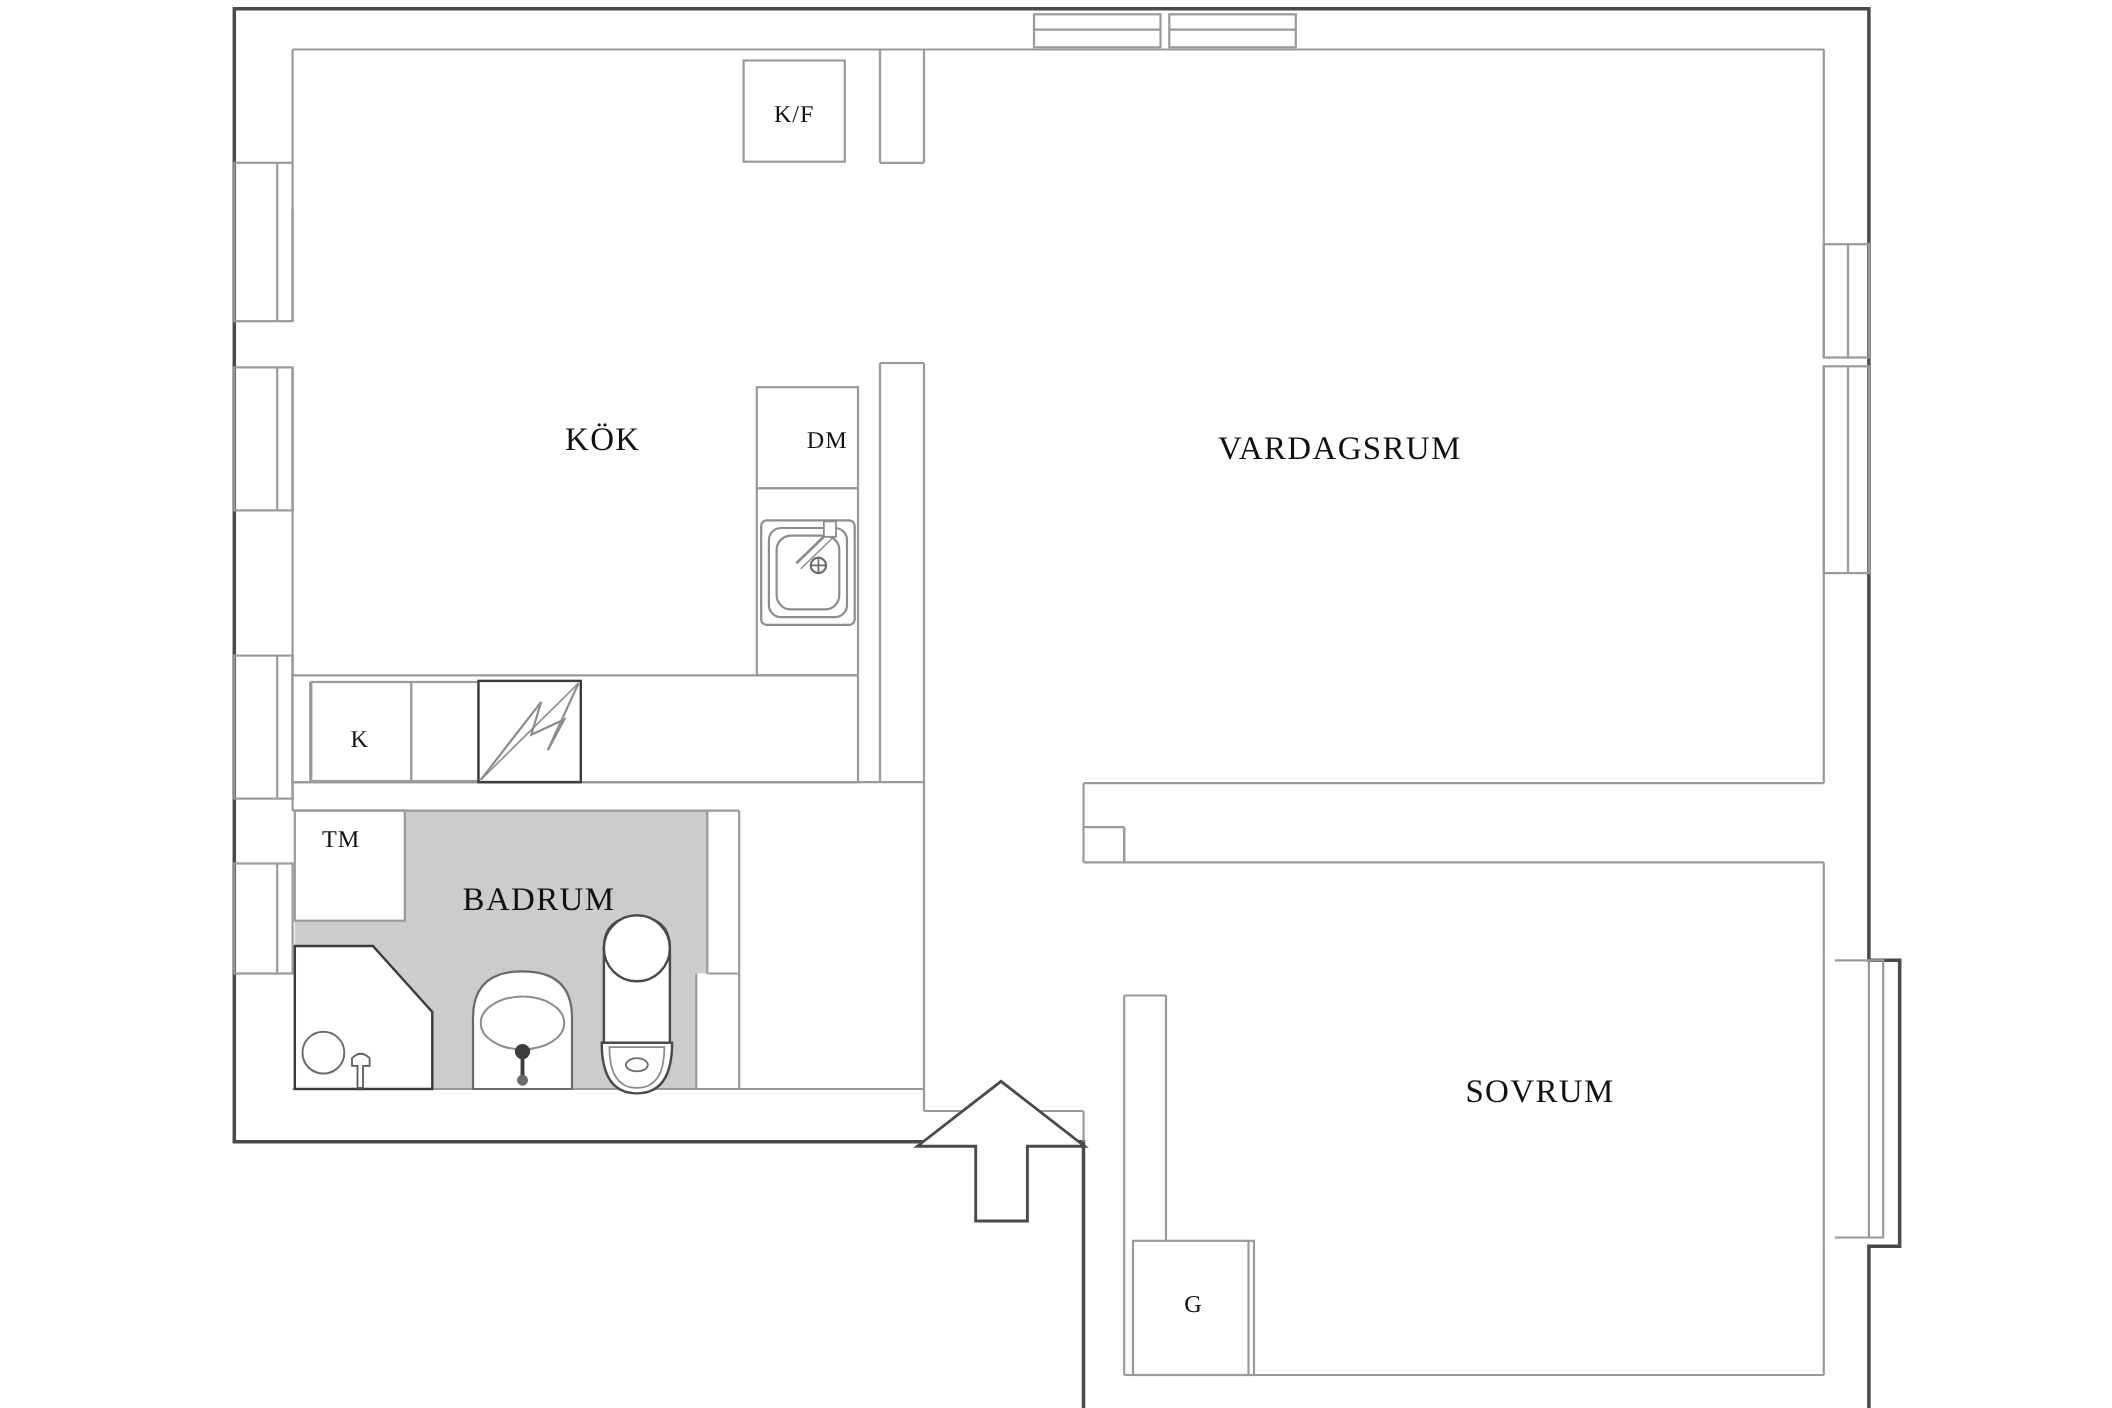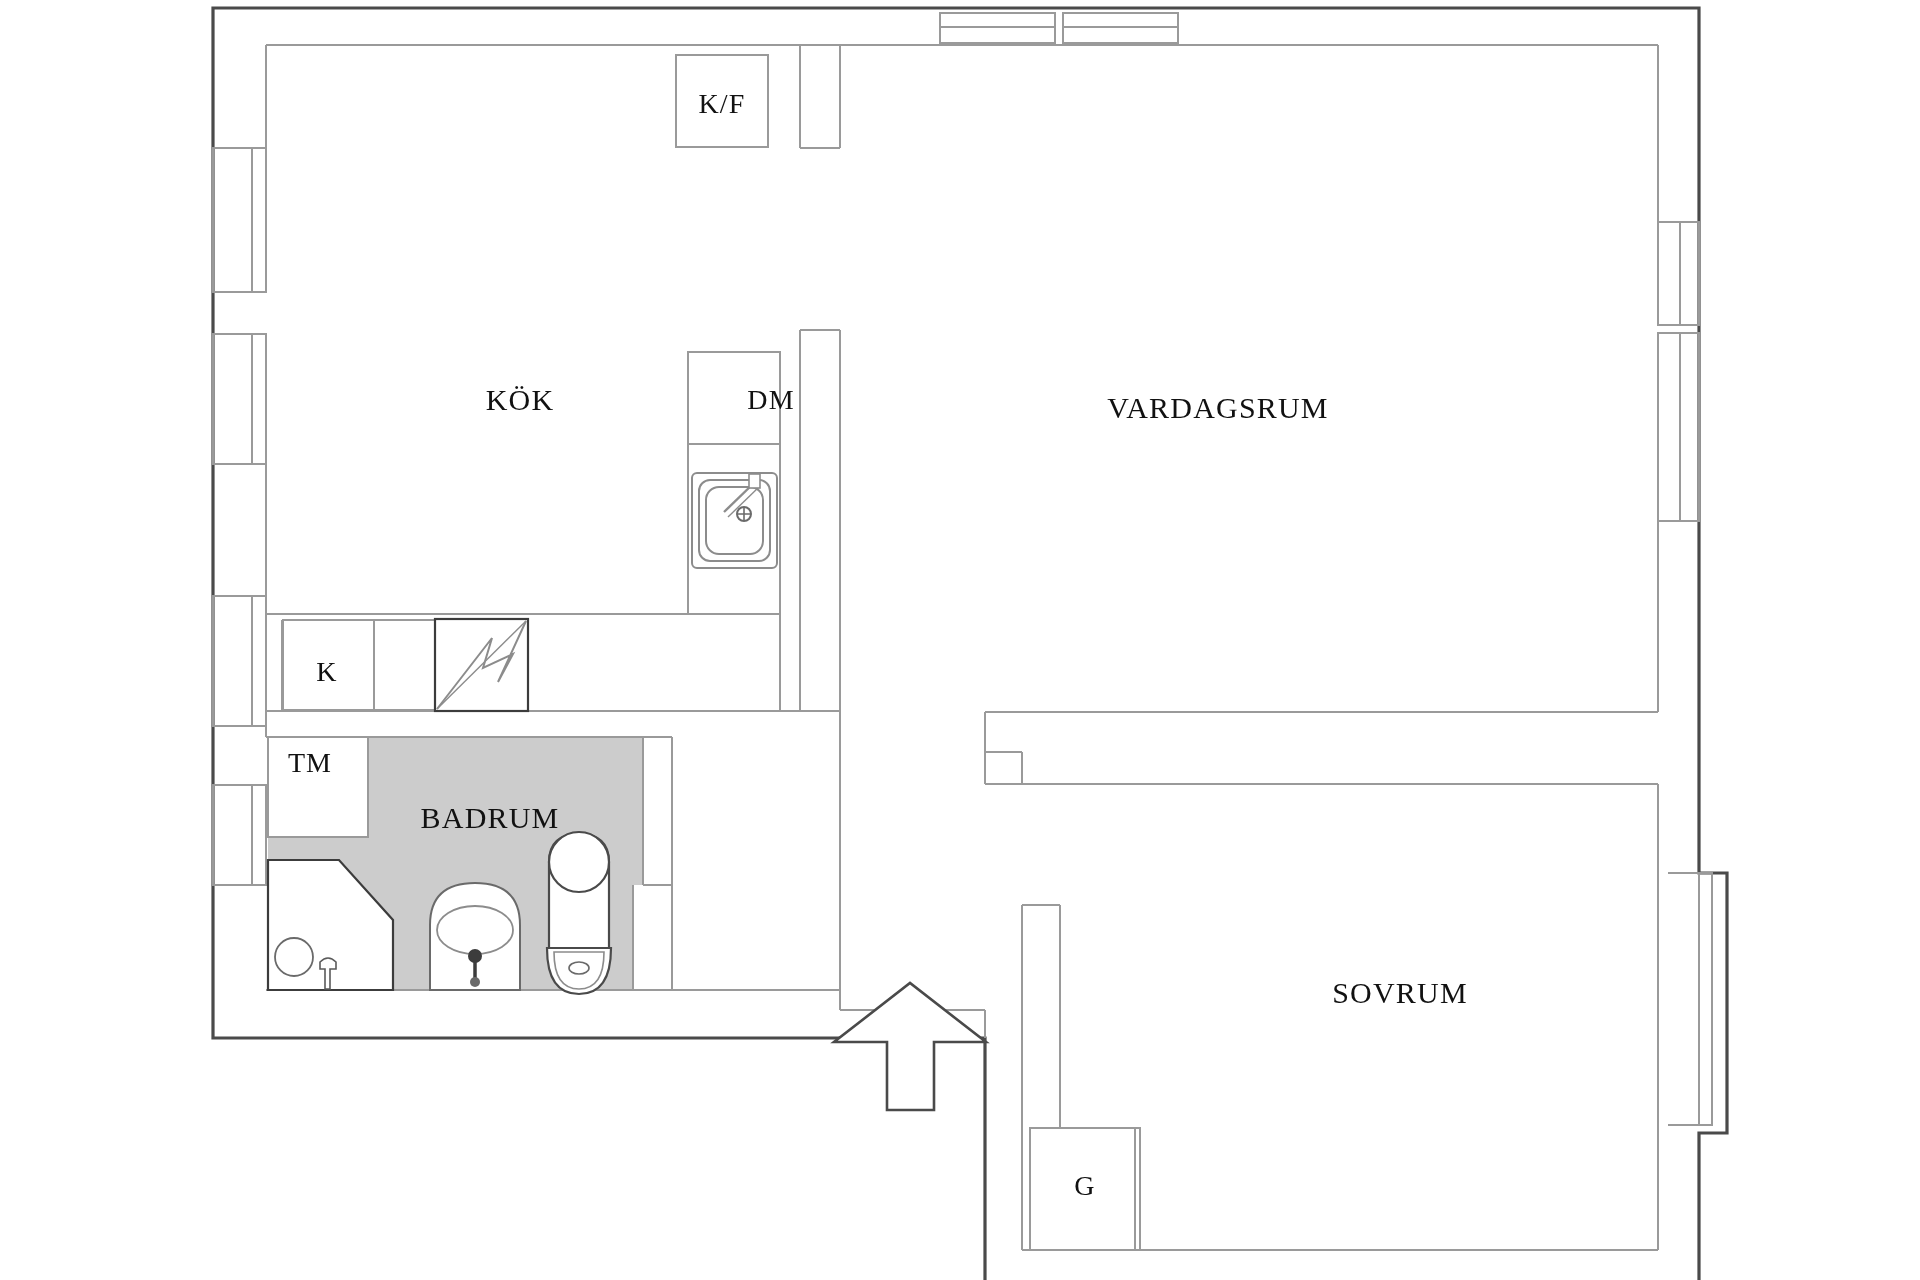--- a/index.html
+++ b/index.html
@@ -29,21 +29,21 @@
     position: absolute;
     color: #111111;
     font-family: "Liberation Serif", "DejaVu Serif", serif;
     font-weight: 400;
     white-space: nowrap;
     letter-spacing: 0.04em;
     transform: translate(-50%, -50%);
     user-select: none;
   }
   .room-label.big   { font-size: 30px; }
-  .room-label.small { font-size: 28px; }
+  .room-label.small { font-size: 22px; }
 </style>
 </head>
 <body>
 
 <div id="plan-root">
 
   <svg class="plan" viewBox="0 0 1920 1280">
 
     <g>
       <path d="M 268 737 L 643 737 L 643 885 L 633 885 L 633 990 L 268 990 Z" fill="#cccccc" stroke="none"></path>
@@ -253,31 +253,31 @@
                L 903 1110
                L 950 1110
                L 950 1042
                L 1002 1042
                L 926 983
                Z" transform="translate(-16,0)" fill="#ffffff" stroke="#4a4a4a" stroke-width="2.6" stroke-linejoin="miter"></path>
     </g>
 
   </svg>
 
-  <div class="room-label big" style="left:520px; top:400px;">KÖK</div>
+  <div class="room-label big" style="left:548px; top:400px;">KÖK</div>
 
   <div class="room-label big" style="left:1218px; top:408px;">VARDAGSRUM</div>
 
   <div class="room-label big" style="left:490px; top:818px;font-family:Liberation Serif, serif;">BADRUM</div>
 
   <div class="room-label big" style="left:1400px; top:993px;text-align:right;">SOVRUM</div>
 
   <div class="room-label small" style="left:722px; top:104px;">K/F</div>
 
-  <div class="room-label small" style="left:771px; top:400px;">DM</div>
+  <div class="room-label small" style="left:752px; top:400px;">DM</div>
 
   <div class="room-label small" style="left:327px; top:672px;">K</div>
 
   <div class="room-label small" style="left:310px; top:763px;">TM</div>
 
   <div class="room-label small" style="left:1085px; top:1186px;">G</div>
 
 </div>
 
 </body></html>

